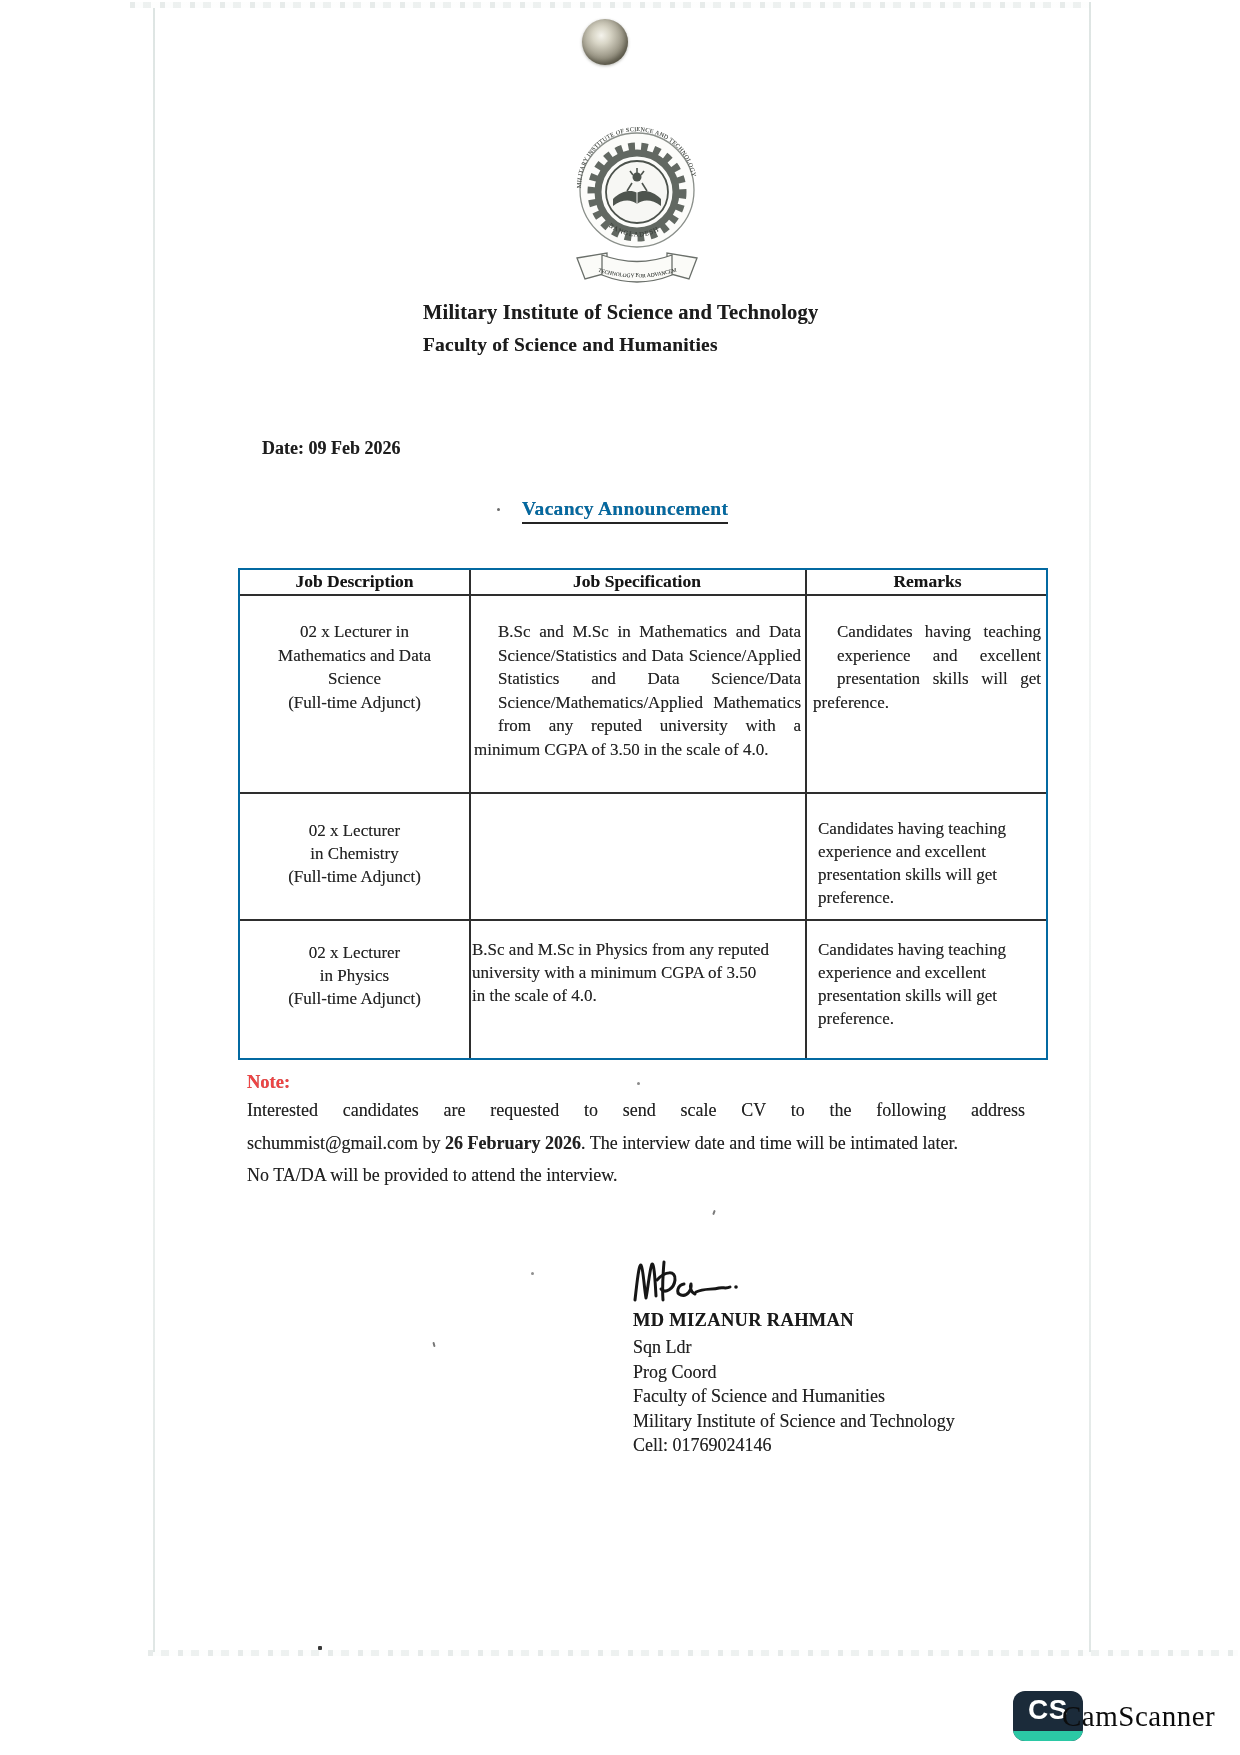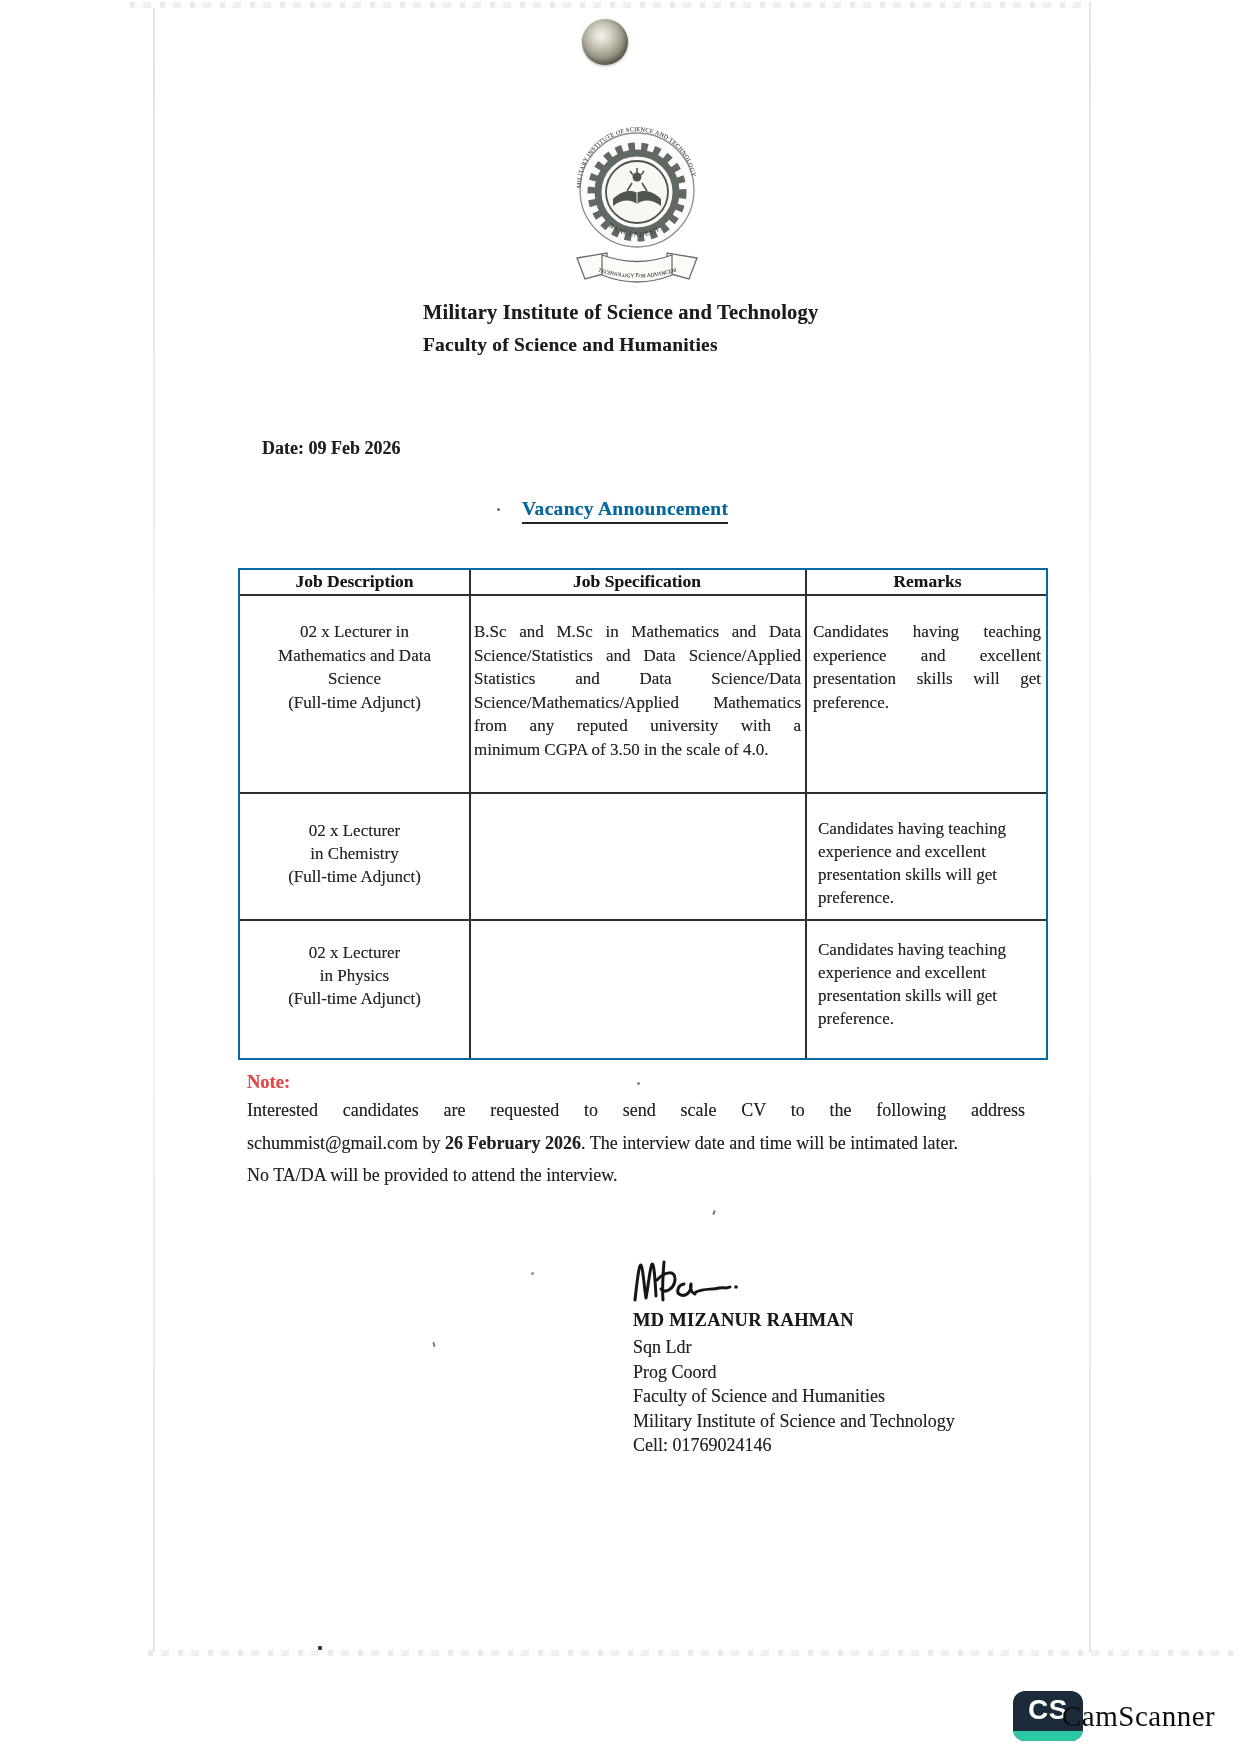--- a/index.html
+++ b/index.html
@@ -23,21 +23,21 @@
   .fac-title{position:absolute;left:423px;top:334px;font-size:19.5px;font-weight:bold;color:#1c1c1c;letter-spacing:.2px;}
   .date-line{position:absolute;left:262px;top:438px;font-size:18px;font-weight:bold;color:#1e1e1e;}
   .vac-title{position:absolute;left:522px;top:488px;font-size:19.5px;font-weight:bold;color:#0369a1;border-bottom:2.5px solid #242424;padding-bottom:2px;letter-spacing:.3px;margin-top:10px;}
   
   .vtable{position:absolute;left:238px;top:568px;width:810px;height:492px;border:2px solid #0369a1;box-sizing:border-box;font-size:17px;}
   .vline{position:absolute;top:0;bottom:0;width:1.6px;background:#2e2e2e;}
   .hline{position:absolute;left:0;right:0;height:1.6px;background:#2e2e2e;}
   .th{position:absolute;top:1px;height:22px;font-weight:bold;text-align:center;font-size:17.5px;color:#161616;}
   .cell{position:absolute;box-sizing:border-box;}
   .ln{display:block;}
-  .jl{text-align:justify;text-align-last:justify;}
+  .jl{text-align:justify;text-align-last:justify;margin-left:24px;}
   .ctr{text-align:center;}
   .r1{line-height:23.5px;}
   .r23{line-height:23px;}
   
   .note-label{position:absolute;left:247px;top:1072px;font-size:18.5px;font-weight:bold;color:#ef4444;}
   .note-para{position:absolute;left:247px;top:1094px;width:778px;font-size:18px;color:#222;}
   .note-ln{display:block;line-height:32.5px;}
   .note-j{text-align:justify;text-align-last:justify;}
   
   .sig-svg{position:absolute;left:628px;top:1254px;}
@@ -134,20 +134,25 @@
       <span class="ln">experience and excellent</span>
       <span class="ln">presentation skills will get</span>
       <span class="ln">preference.</span>
     </div>
 
     <div class="cell ctr r23" style="left:4px;top:371px;width:221px;">
       <span class="ln">02 x Lecturer</span>
       <span class="ln">in Physics</span>
       <span class="ln">(Full-time Adjunct)</span>
     </div>
+    <div class="cell r23" style="left:232px;top:368px;width:330px;">
+      <span class="ln">B.Sc and M.Sc in Physics from any reputed</span>
+      <span class="ln">university with a minimum CGPA of 3.50</span>
+      <span class="ln">in the scale of 4.0.</span>
+    </div>
     <div class="cell r23" style="left:578px;top:368px;width:226px;">
       <span class="ln">Candidates having teaching</span>
       <span class="ln">experience and excellent</span>
       <span class="ln">presentation skills will get</span>
       <span class="ln">preference.</span>
     </div>
   </div>
 
   <div class="note-label">Note:</div>
   <div class="note-para">

